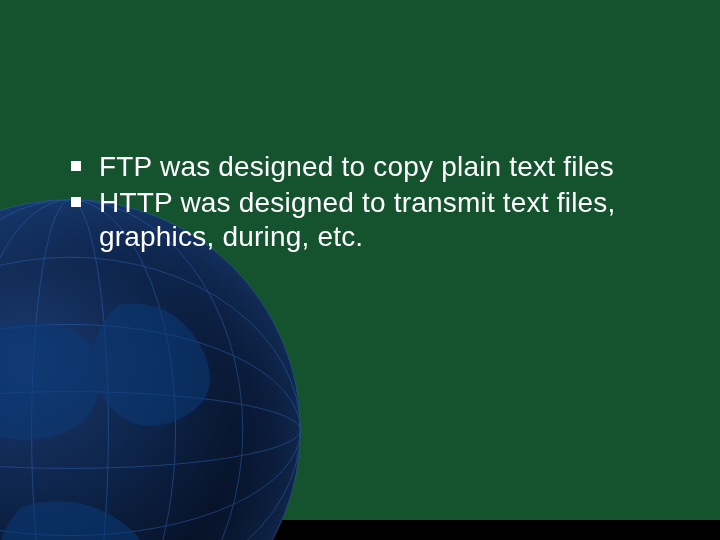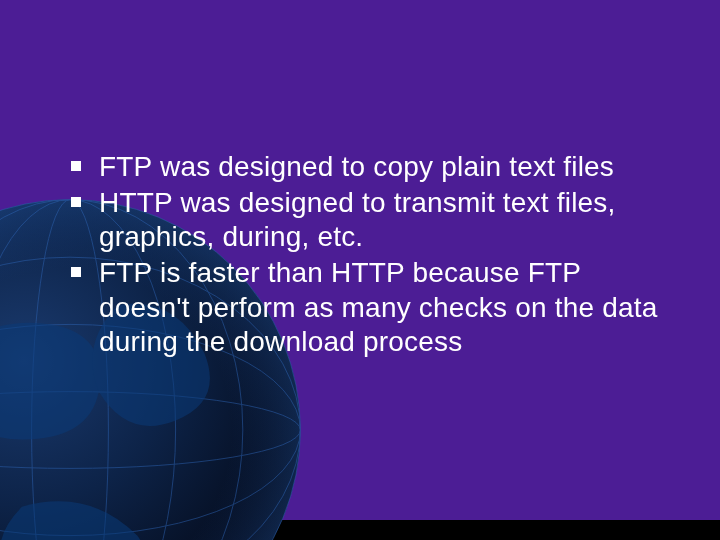--- a/index.html
+++ b/index.html
@@ -8,21 +8,21 @@
     width: 720px;
     height: 540px;
     overflow: hidden;
     background: #000;
     font-family: "Lucida Sans", "Lucida Sans Unicode", "Lucida Grande", "Trebuchet MS", sans-serif;
   }
   .slide {
     position: relative;
     width: 720px;
     height: 520px;
-    background: #4c1d95;
+    background: #14532d;
     color: #fff;
   }
   .globe {
     position: absolute;
     left: -170px;
     bottom: -150px;
     width: 480px;
     height: 480px;
     pointer-events: none;
   }
@@ -96,17 +96,16 @@
       <text x="300" y="480">0</text>
       <text x="120" y="370">6</text>
       <text x="260" y="400">1</text>
     </g>
   </svg>
 
   <div class="content">
     <ul class="bullets">
       <li><span>FTP was designed to copy plain text files</span></li>
       <li><span>HTTP was designed to transmit text files, graphics, during, etc.</span></li>
-      <li><span>FTP is faster than HTTP because FTP doesn't perform as many checks on the data during the download process</span></li>
     </ul>
   </div>
 
 </div>
 
 </body></html>

